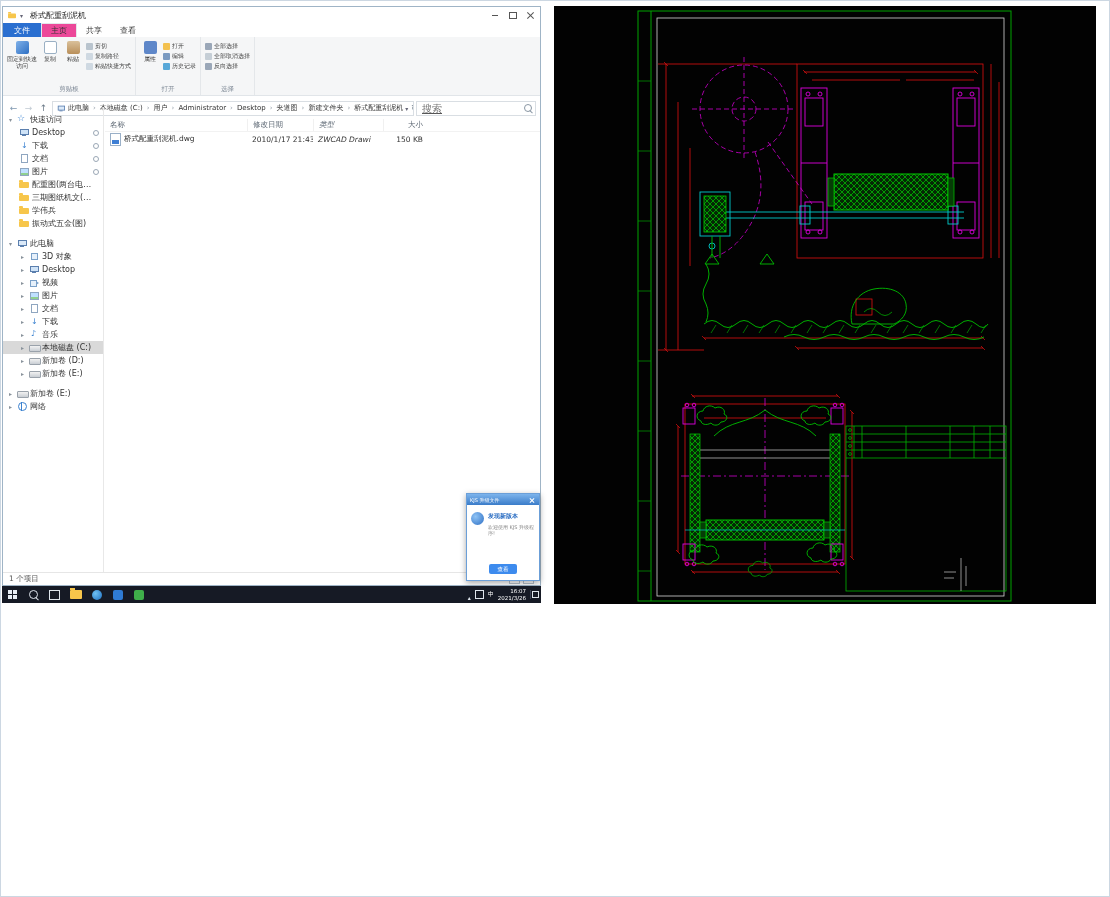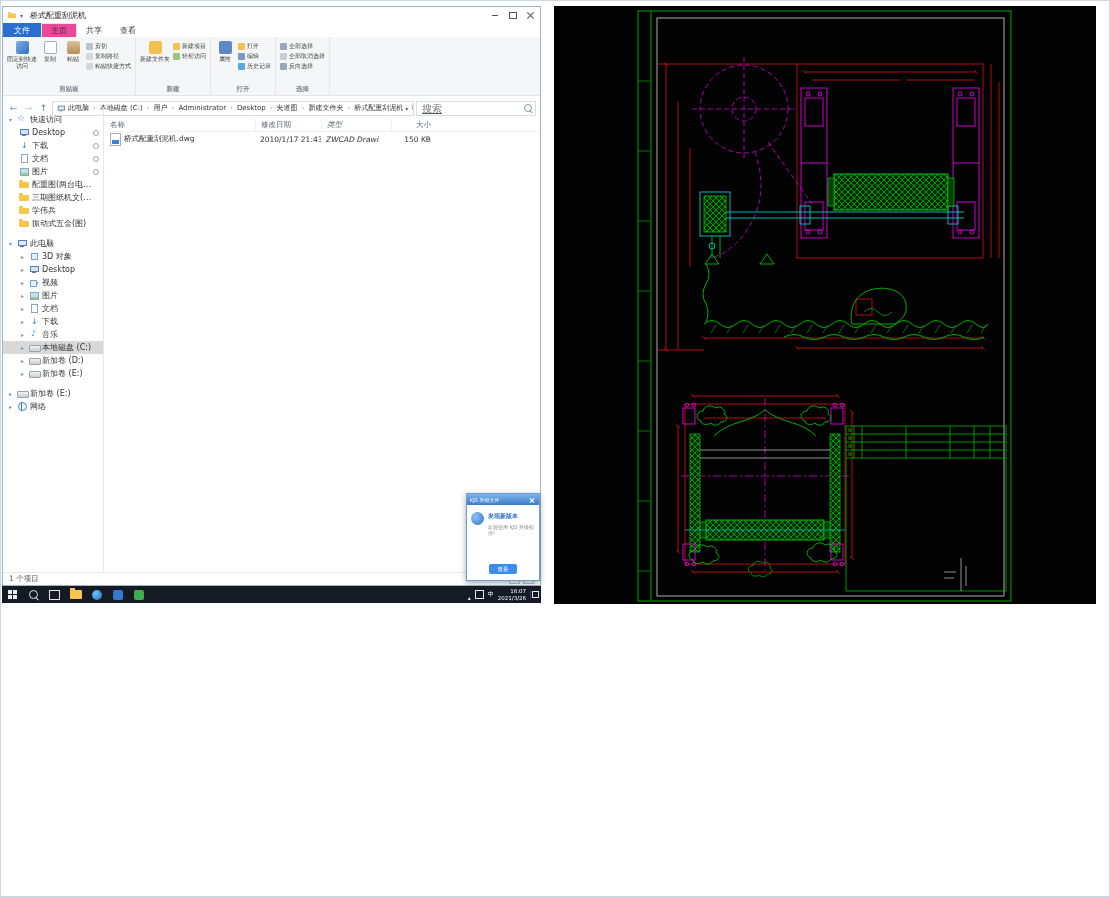--- a/index.html
+++ b/index.html
@@ -19,21 +19,21 @@
   .wc-close::before{transform:rotate(45deg);} .wc-close::after{transform:rotate(-45deg);}
 
   .tabs{position:absolute;left:0;top:16px;right:0;height:14px;display:flex;background:#fff;font-size:8px;}
   .tab-file{width:38px;background:#2a6fd0;color:#fff;display:flex;align-items:center;justify-content:center;}
   .tab{padding:0 9px;display:flex;align-items:center;color:#333;}
   .tab.active{background:#ec4899;border:1px solid #e4e7ea;border-bottom:0;}
 
   .ribbon{position:absolute;left:0;top:30px;right:0;height:58px;background:#f5f6f7;border-bottom:1px solid #e1e5e9;display:flex;}
   .rgroup{display:flex;flex-direction:column;border-right:1px solid #e4e7ea;padding:2px 4px 0;}
   .rg-body{display:flex;gap:3px;flex:1;align-items:flex-start;}
-  .rg-label{font-size:6.5px;color:#7c8794;text-align:center;padding:2px 0 1px;font-weight:bold;}
+  .rg-label{font-size:6.5px;color:#7c8794;text-align:center;padding:2px 0 1px;}
   .bigbtn{width:30px;display:flex;flex-direction:column;align-items:center;font-size:6px;line-height:6.5px;text-align:center;color:#444;padding-top:2px;}
   .ri{width:13px;height:13px;margin:0 auto 2px;border-radius:2px;}
   .ri-pin{background:linear-gradient(135deg,#7fb0e8,#2d6fc4);}
   .ri-copy{background:#fff;border:1px solid #9ab0c4;box-sizing:border-box;}
   .ri-paste{background:linear-gradient(#d9c09a,#b98f5a);}
   .ri-newfolder{background:#f3c14f;}
   .ri-props{background:#5e87c9;}
   .smallstack{display:flex;flex-direction:column;gap:2px;font-size:6px;color:#444;padding-top:3px;}
   .smallbtn{display:flex;align-items:center;gap:2px;height:8px;white-space:nowrap;}
   .si{width:7px;height:7px;border-radius:1px;flex:none;}
@@ -84,21 +84,21 @@
   .ic-video::after{content:"";position:absolute;right:0;top:3px;border-left:3px solid #7aa0c8;border-top:2px solid transparent;border-bottom:2px solid transparent;}
   .ic-music::before{content:"♪";color:#3b82d0;font-size:8px;position:absolute;left:2px;top:-1px;}
   .ic-drive::before{content:"";position:absolute;left:0;top:2px;width:10px;height:5px;background:linear-gradient(#f2f2f2,#c9ced4);border:1px solid #9aa2ab;border-radius:1px;}
   .ic-net::before{content:"";position:absolute;left:1px;top:0;width:7px;height:7px;border:1px solid #3b82d0;border-radius:50%;}
   .ic-net::after{content:"";position:absolute;left:4px;top:0;width:1px;height:9px;background:#3b82d0;}
 
   .content{position:absolute;left:102px;top:112px;right:0;bottom:13px;}
   .cols{display:flex;height:12px;align-items:center;color:#5c6773;font-size:7.5px;border-bottom:1px solid #f2f2f2;}
   .colh{padding-left:5px;box-sizing:border-box;border-left:1px solid #f0f0f0;height:100%;display:flex;align-items:center;}
   .colh:first-child{border-left:0;}
-  .col-name{width:142px;} .col-date{width:66px;margin-left:8px;} .col-type{width:58px;font-style:italic;} .col-size{width:44px;justify-content:flex-end;text-align:right;padding-right:4px;margin-left:12px;}
+  .col-name{width:142px;} .col-date{width:66px;} .col-type{width:58px;font-style:italic;} .col-size{width:44px;justify-content:flex-end;text-align:right;padding-right:4px;margin-left:12px;}
   .frow{display:flex;align-items:center;height:14px;font-size:7.5px;color:#333;}
   .fcell{padding-left:5px;box-sizing:border-box;display:flex;align-items:center;gap:3px;overflow:hidden;white-space:nowrap;}
   .dwg-ic{width:9px;height:11px;background:#fff;border:1px solid #9ab0c8;position:relative;flex:none;}
   .dwg-ic::after{content:"";position:absolute;left:1px;bottom:1px;right:1px;height:4px;background:#3f7fd4;}
   .statusbar{position:absolute;left:0;bottom:0;right:0;height:13px;border-top:1px solid #e6e6e6;display:flex;align-items:center;padding:0 6px;font-size:7.5px;color:#555;box-sizing:border-box;}
   .view-toggles{margin-left:auto;display:flex;gap:3px;}
   .vt{width:9px;height:8px;border:1px solid #b9c2cc;}
 
   
   .popup{position:absolute;left:465px;top:492px;width:74px;height:88px;background:#fff;border:1px solid #6b9fd8;box-shadow:0 2px 6px rgba(0,0,0,.35);font-size:5px;box-sizing:border-box;}
@@ -192,39 +192,20 @@
             <div class="smallbtn">
                 <span class="si si-shortcut"></span>
                 <span>粘贴快捷方式</span>
               </div>
           </div>
         </div>
         <div class="rg-label">剪贴板</div>
       </div>
 
 
-      <div class="rgroup">
-        <div class="rg-body">
-          <div class="bigbtn">
-            <span class="ri ri-newfolder"></span>
-            <span>新建文件夹</span>
-          </div>
-          <div class="smallstack">
-            <div class="smallbtn">
-                <span class="si si-newitem"></span>
-                <span>新建项目</span>
-              </div>
-            <div class="smallbtn">
-                <span class="si si-easy"></span>
-                <span>轻松访问</span>
-              </div>
-          </div>
-        </div>
-        <div class="rg-label">新建</div>
-      </div>
 
       <div class="rgroup">
         <div class="rg-body">
           <div class="bigbtn" style="width:20px">
             <span class="ri ri-props"></span>
             <span>属性</span>
           </div>
           <div class="smallstack">
             <div class="smallbtn">
                 <span class="si si-open"></span>

